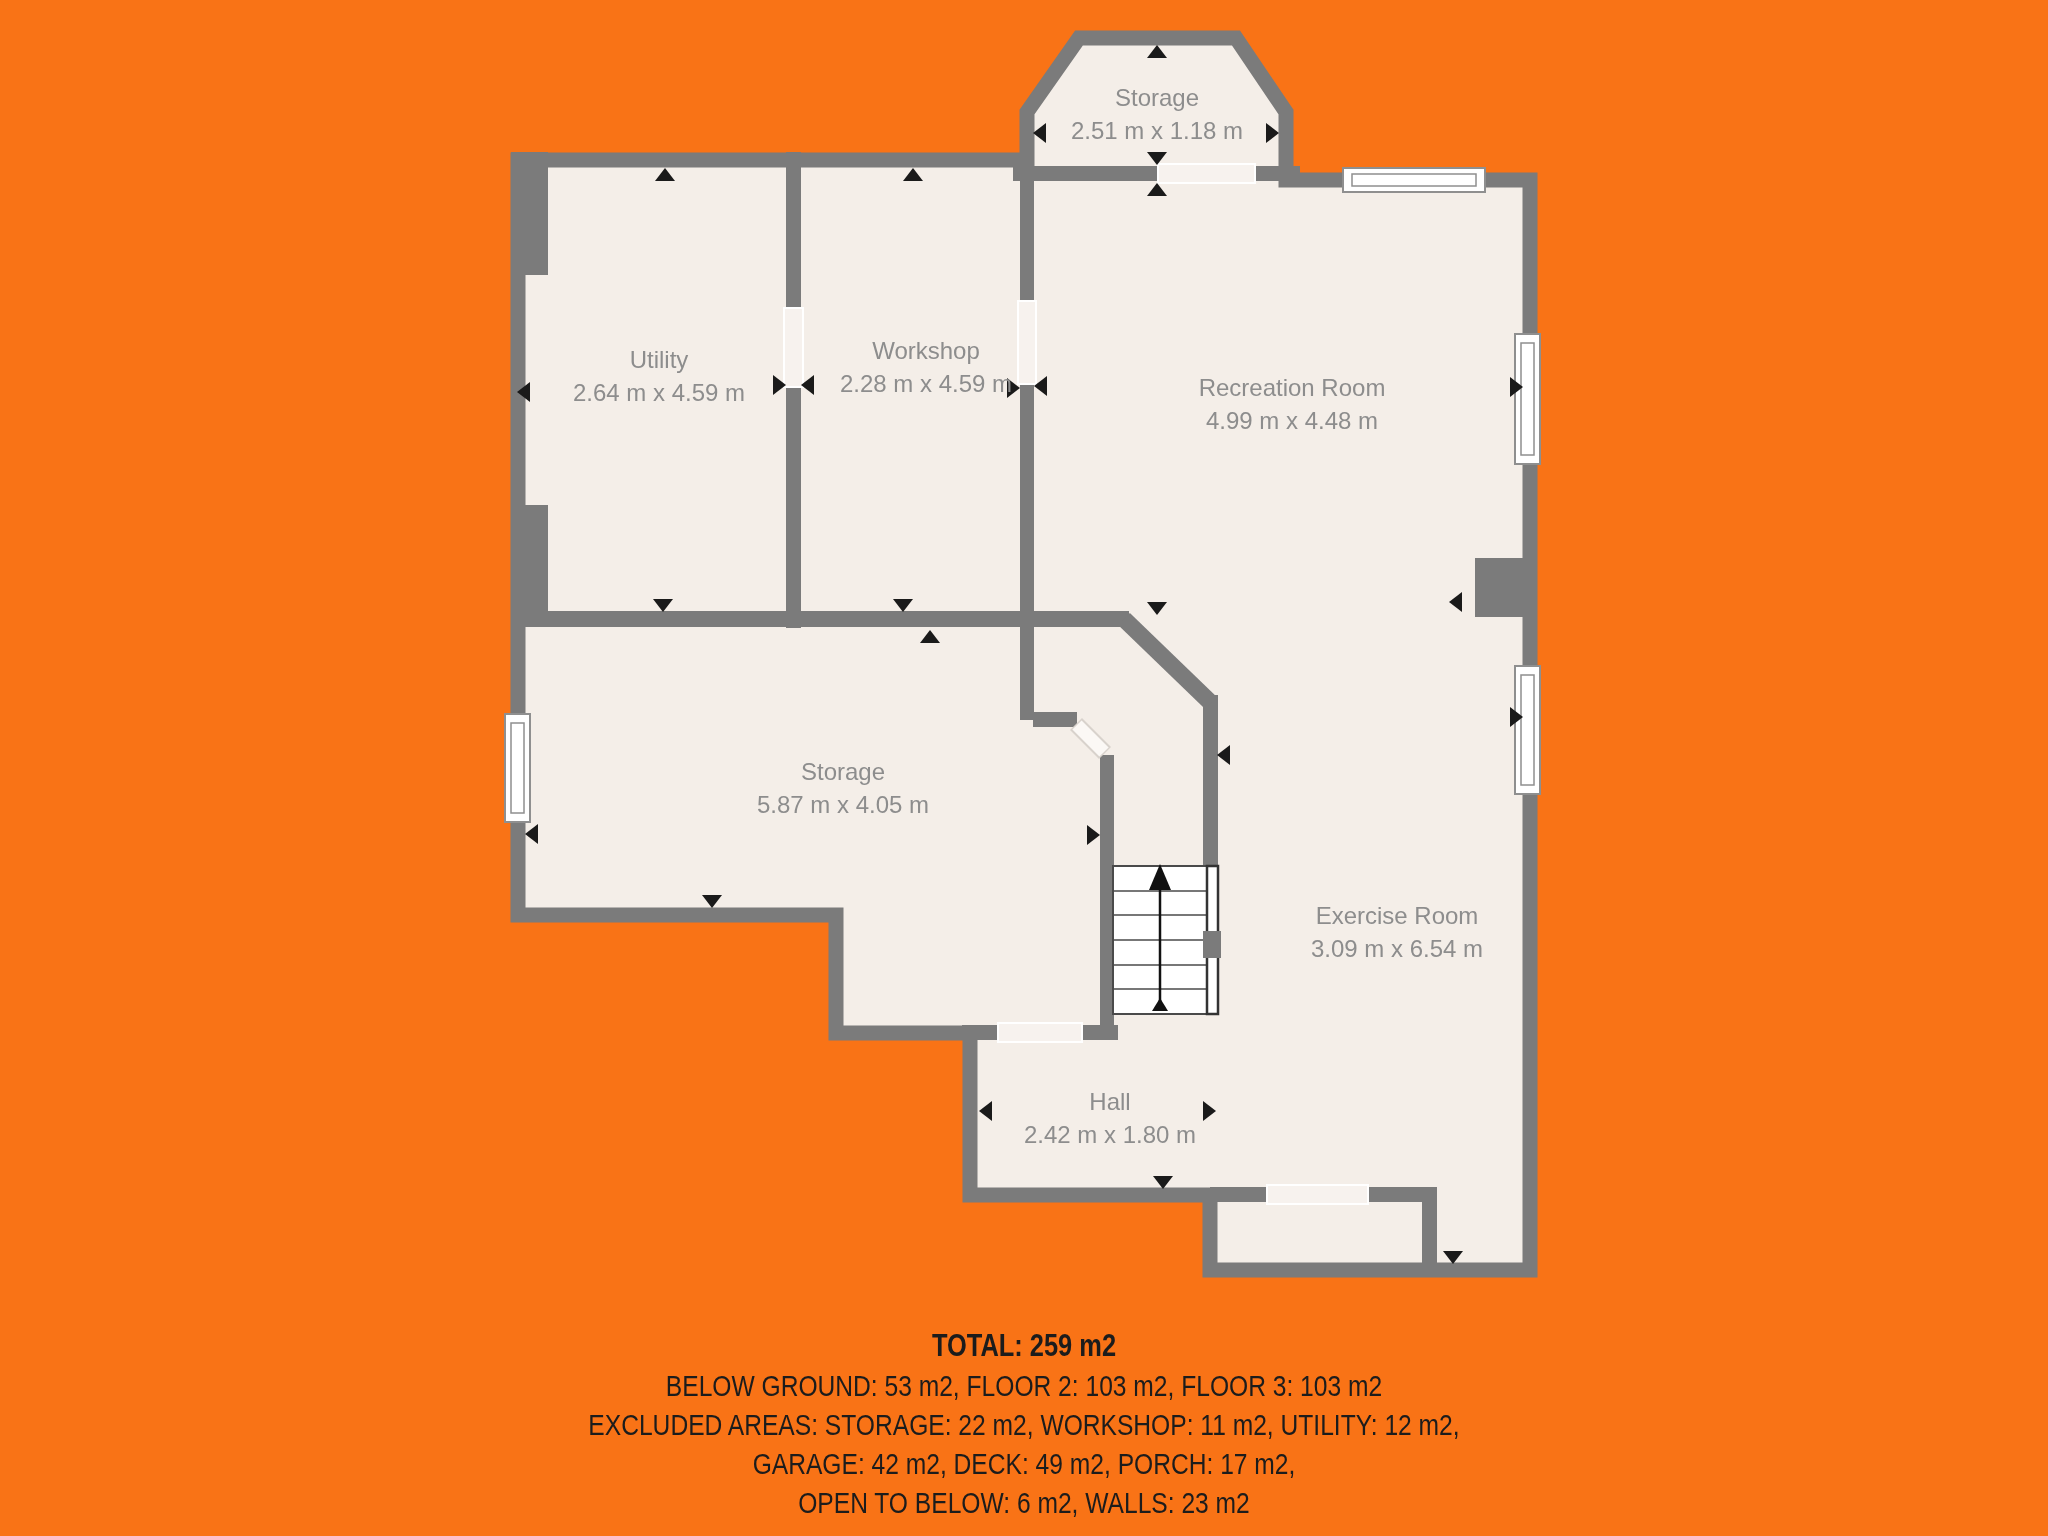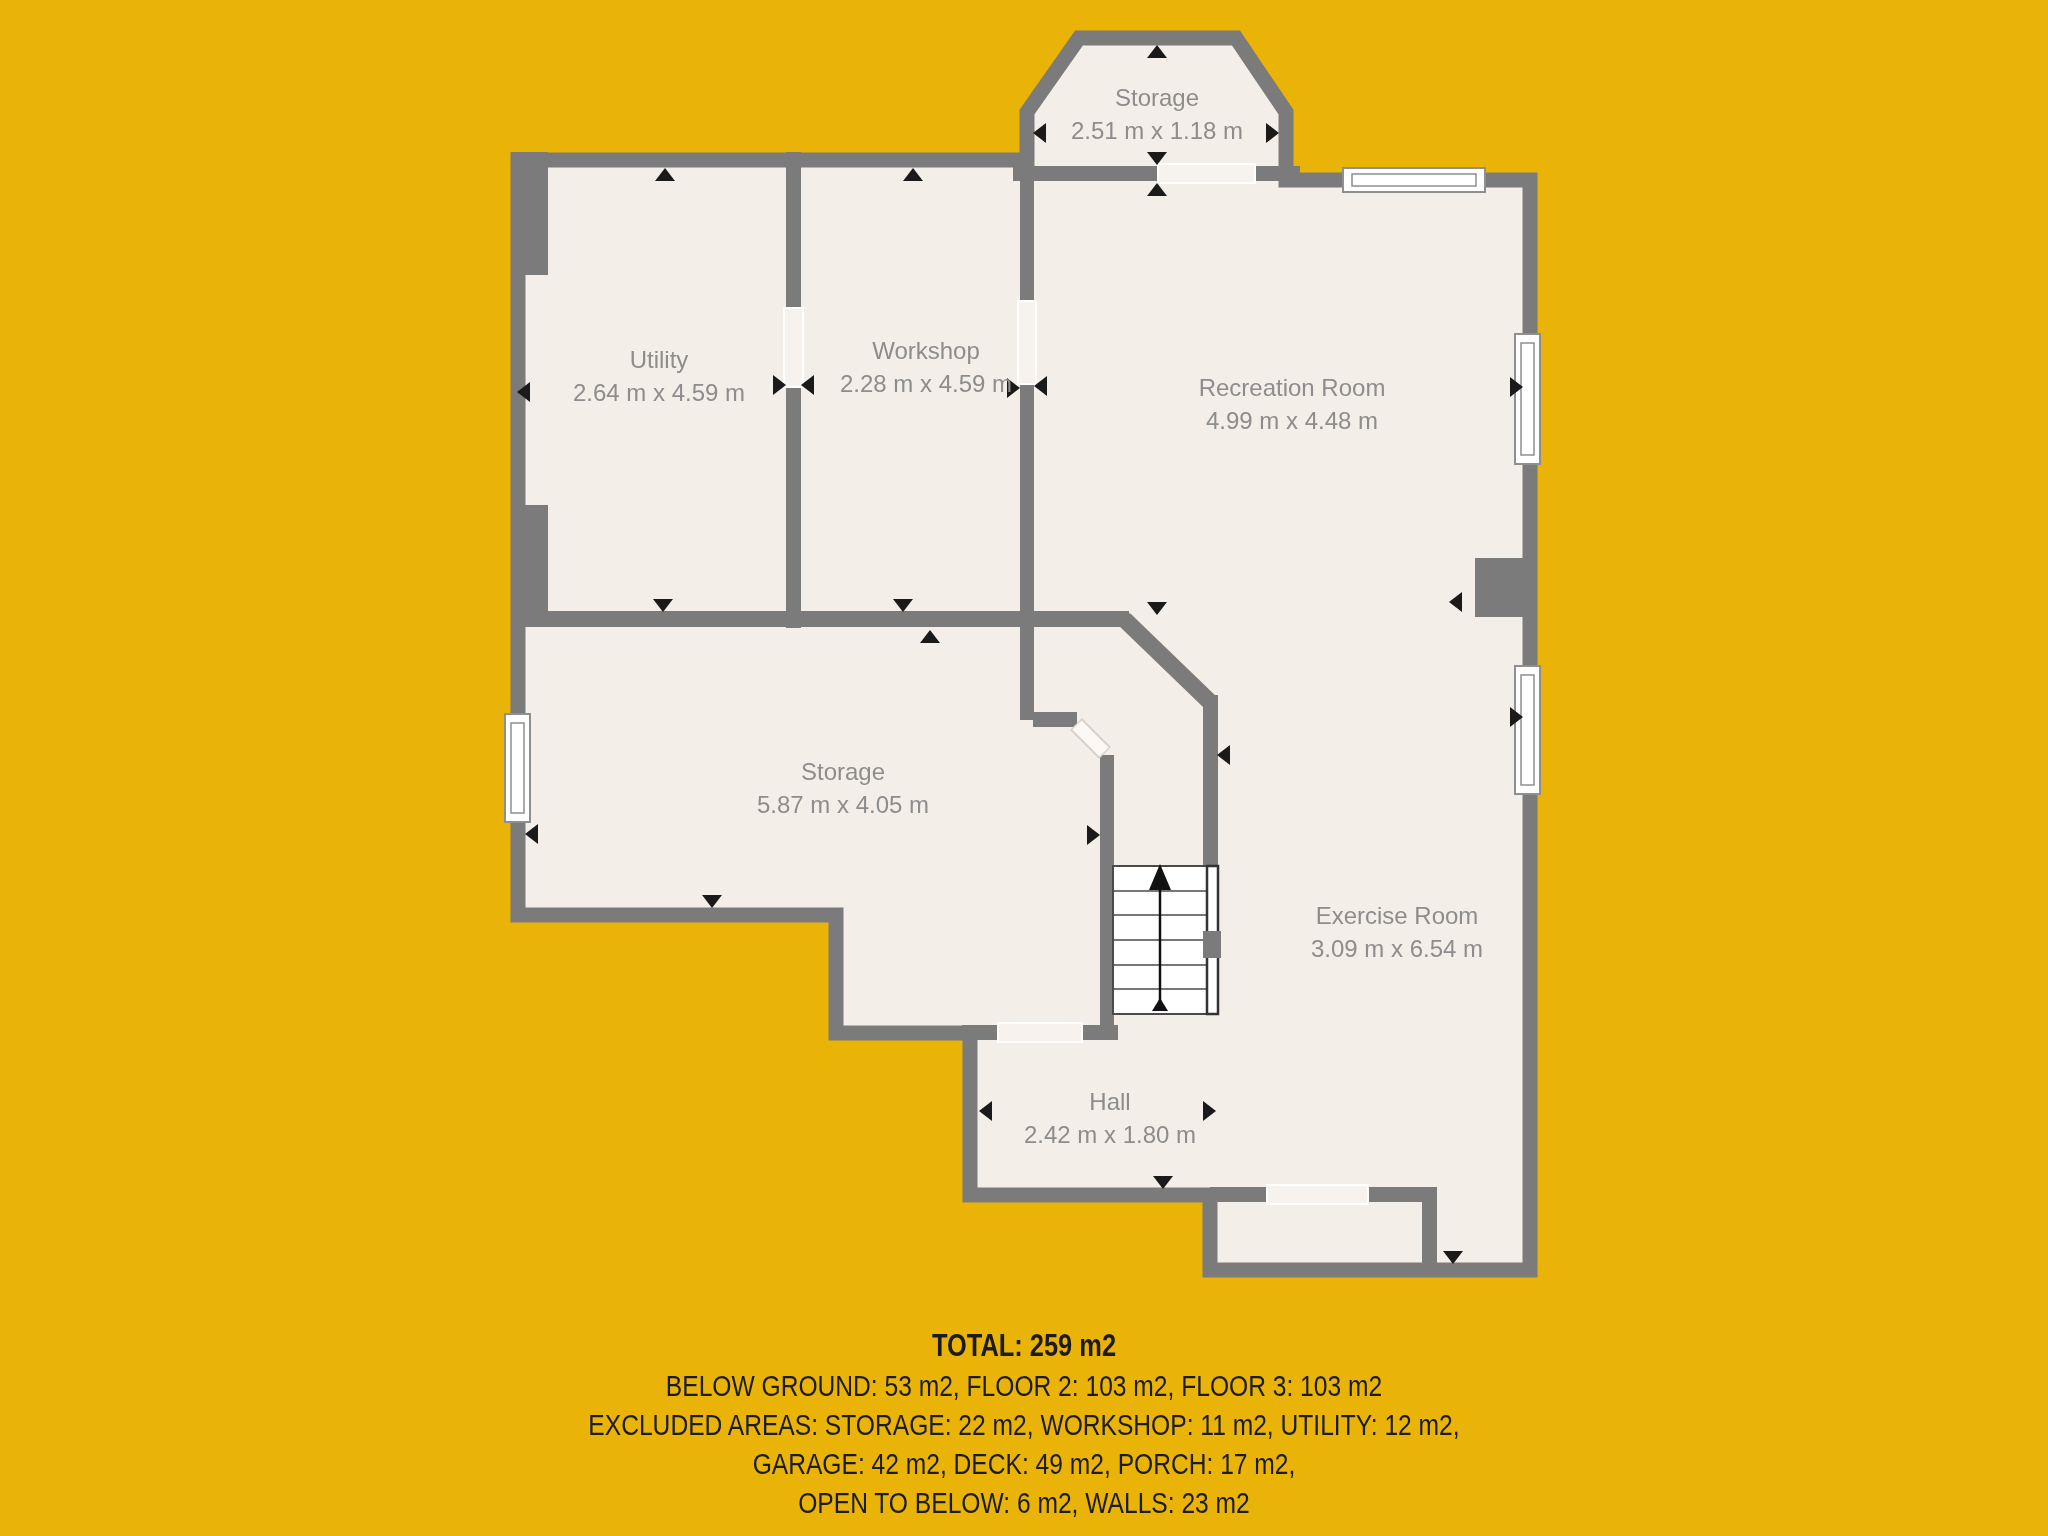--- a/index.html
+++ b/index.html
@@ -1,16 +1,16 @@
 <!DOCTYPE html>
 <html><head>
 <meta charset="utf-8">
 <style>
   html,body{margin:0;padding:0;background:#ffffff;}
-  #stage{position:relative;width:2048px;height:1536px;background:#eab308;overflow:hidden;
+  #stage{position:relative;width:2048px;height:1536px;background:#f97316;overflow:hidden;
          font-family:"Liberation Sans", sans-serif;}
   #plan-svg{position:absolute;left:0;top:0;}
   .room-name, .room-dims{fill:#8d8d8d;font-size:24px;font-family:"Liberation Sans",sans-serif;}
   .wall{fill:#7b7b7b;}
   .arrow{fill:#1a1a1a;}
   #summary{position:absolute;left:0;top:1326px;width:2048px;text-align:center;color:#1c1c1c;
            transform:scaleX(0.82);transform-origin:50% 0;}
   .sum-total{font-size:31px;font-weight:bold;line-height:1.3;}
   .sum-line{font-size:30px;line-height:1.3;}
 </style>

